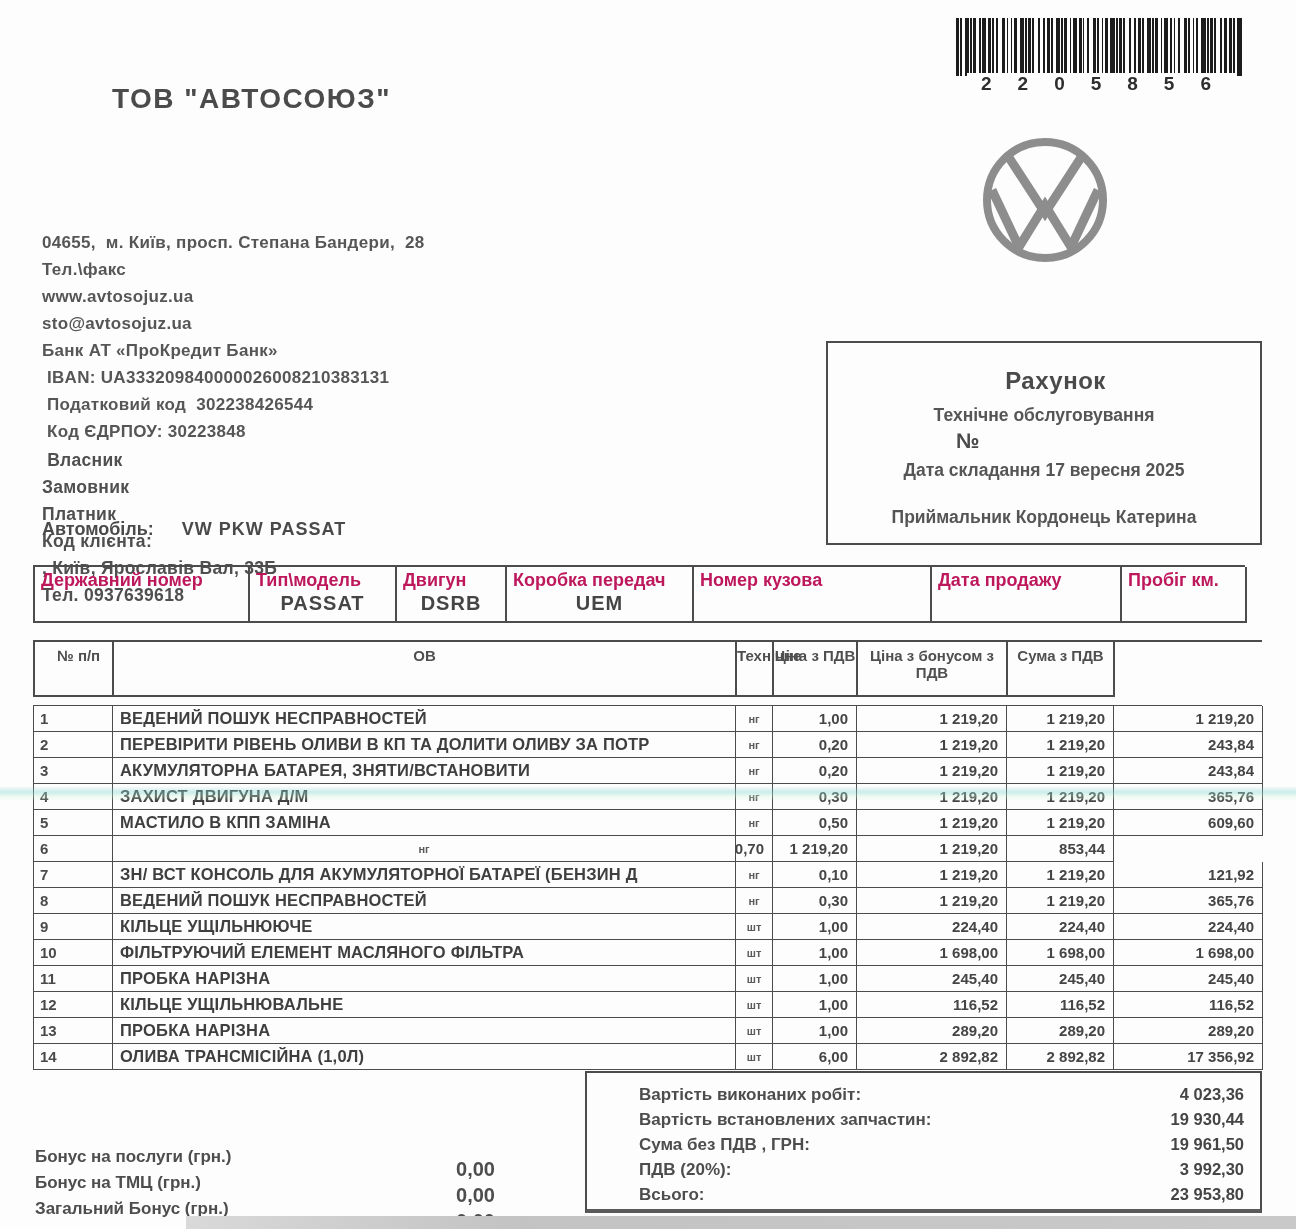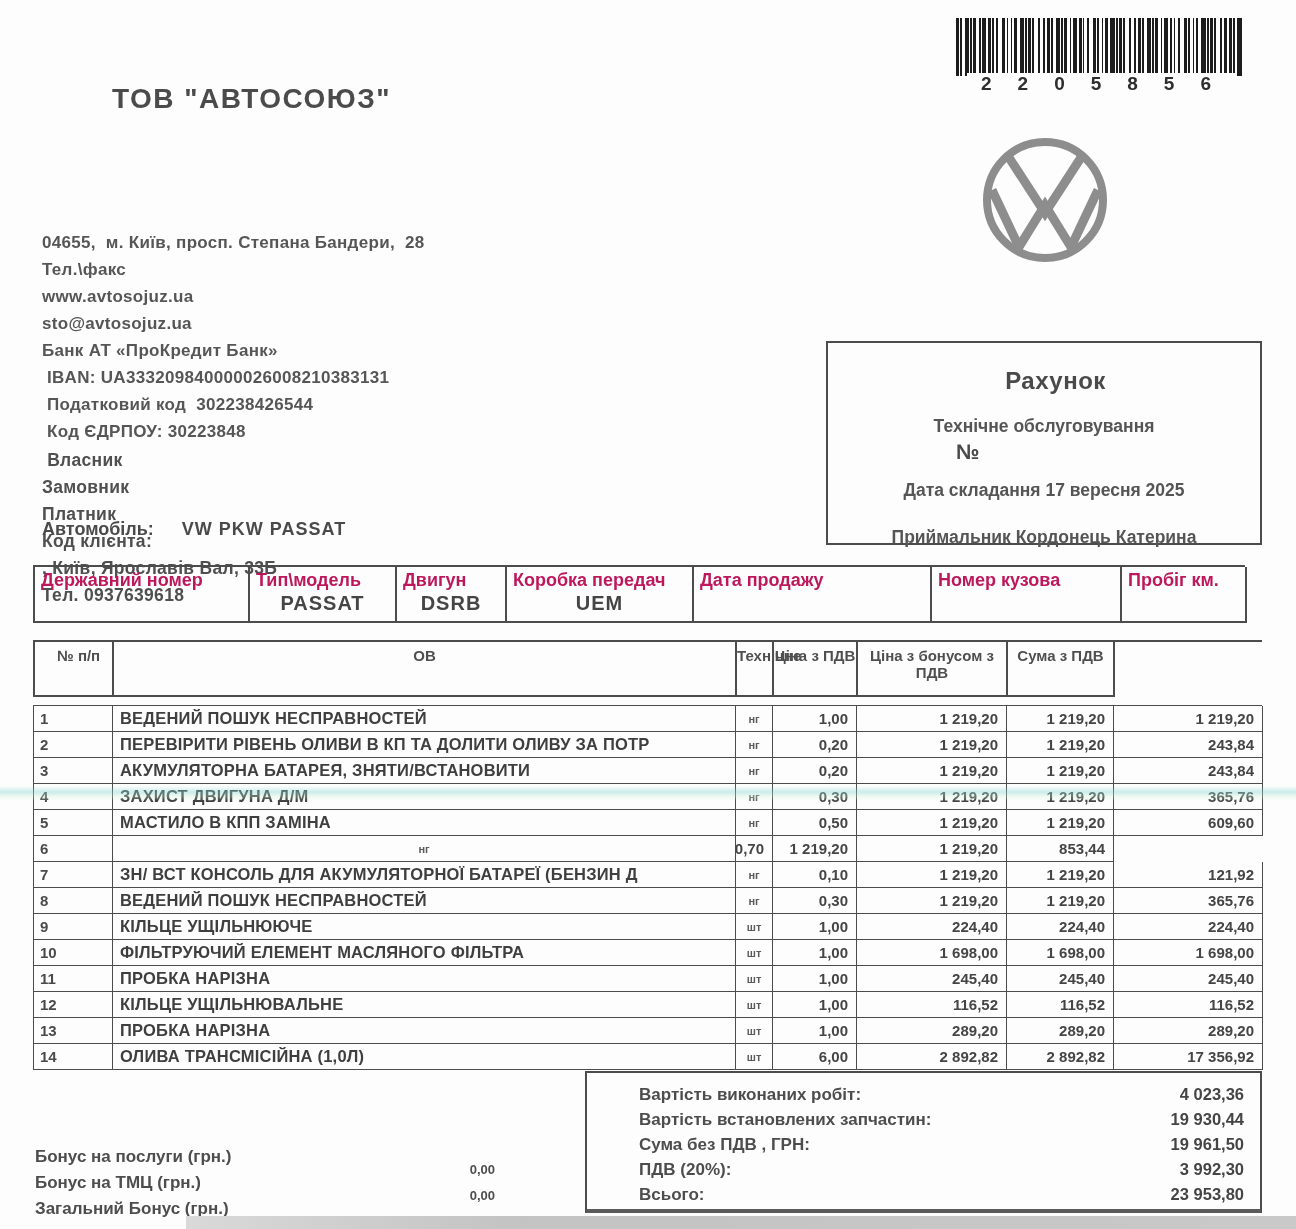--- a/index.html
+++ b/index.html
@@ -39,23 +39,23 @@
   }
   #car-line { position:absolute; left:42px; top:519px; font-size:18px; font-weight:700; color:#4a4a4a;}
   #car-line .val { margin-left:28px; letter-spacing:1px; }
 
   
   #invoice-box {
     position:absolute; left:826px; top:341px; width:436px; height:204px;
     border:2px solid #4c4c4c; background:#fdfdfd;
   }
   #invoice-box .title { text-align:center; margin-top:24px; font-size:24px; font-weight:700; color:#4a4a4a; letter-spacing:.5px;padding-left:23px;}
-  #invoice-box .subtitle { text-align:center; margin-top:21px; font-size:17.5px; font-weight:700; color:#555;}
+  #invoice-box .subtitle { text-align:center; margin-top:10px; font-size:17.5px; font-weight:700; color:#555;}
   #invoice-box .number { margin-top:3px; padding-left:128px; font-size:21px; font-weight:700; color:#4a4a4a;}
-  #invoice-box .dateline { text-align:center; margin-top:16px; font-size:17.5px; font-weight:700; color:#555;}
+  #invoice-box .dateline { text-align:center; margin-top:7px; font-size:17.5px; font-weight:700; color:#555;}
   #invoice-box .receiver { text-align:center; margin-top:26px; font-size:17.5px; font-weight:700; color:#555;}
 
   
   #vehicle-table {
     position:absolute; left:33px; top:565px; width:1212px; height:58px;
     display:grid; grid-template-columns:215px 147px 110px 187px 238px 190px 125px;
     border-top:2px solid #4c4c4c; border-left:2px solid #4c4c4c;
   }
   #vehicle-table .vcell {
     border-right:2px solid #4c4c4c; border-bottom:2px solid #4c4c4c;
@@ -88,21 +88,21 @@
   .irow .c.num  { padding-left:6px;  font-size:15px; font-weight:700; color:#4a4a4a; }
   .irow .c.name { padding-left:7px;  font-size:16.5px; font-weight:700; color:#3f3f3f; letter-spacing:.2px; }
   .irow .c.unit { justify-content:center; font-size:11px; font-weight:700; color:#5a5a5a; }
   .irow .c.qty, .irow .c.price, .irow .c.bonus, .irow .c.sum
                 { justify-content:flex-end; padding-right:8px; font-size:15px; font-weight:700; color:#454545; }
 
   
   #bonus-block { position:absolute; left:35px; top:1144px; width:470px; }
   .bonus-row { display:flex; height:26px; align-items:center; }
   .bonus-row .blabel { width:400px; font-size:17px; font-weight:700; color:#4d4d4d; }
-  .bonus-row .bvalue { width:60px; text-align:right; font-size:13px; font-weight:700; color:#4d4d4d;margin-top:24px; }
+  .bonus-row .bvalue { width:60px; text-align:right; font-size:20px; font-weight:700; color:#4d4d4d;margin-top:24px; }
 
   
   #totals-box {
     position:absolute; left:585px; top:1071px; width:677px; height:142px;
     border:2px solid #4c4c4c; border-bottom:4px solid #5a5a5a; background:#fdfdfd;
     padding:9px 16px 0 16px;
   }
   .total-row { display:flex; height:25px; align-items:center;margin-left:36px; }
   .total-row .tlabel { flex:1; font-size:17px; font-weight:700; color:#4d4d4d; }
   .total-row .tvalue { font-size:16.5px; font-weight:700; color:#454545; }
@@ -296,26 +296,26 @@
         <div class="vlabel">Двигун</div>
         <div class="vvalue">DSRB</div>
       </div>
 
       <div class="vcell">
         <div class="vlabel">Коробка передач</div>
         <div class="vvalue">UEM</div>
       </div>
 
       <div class="vcell">
+        <div class="vlabel">Номер кузова</div>
+        <div class="vvalue"></div>
+      </div>
+
+      <div class="vcell">
         <div class="vlabel">Дата продажу</div>
-        <div class="vvalue"></div>
-      </div>
-
-      <div class="vcell">
-        <div class="vlabel">Номер кузова</div>
         <div class="vvalue"></div>
       </div>
 
       <div class="vcell">
         <div class="vlabel">Пробіг км.</div>
         <div class="vvalue"></div>
       </div>
     </div>
 
   <div id="items-header" class="cols">

